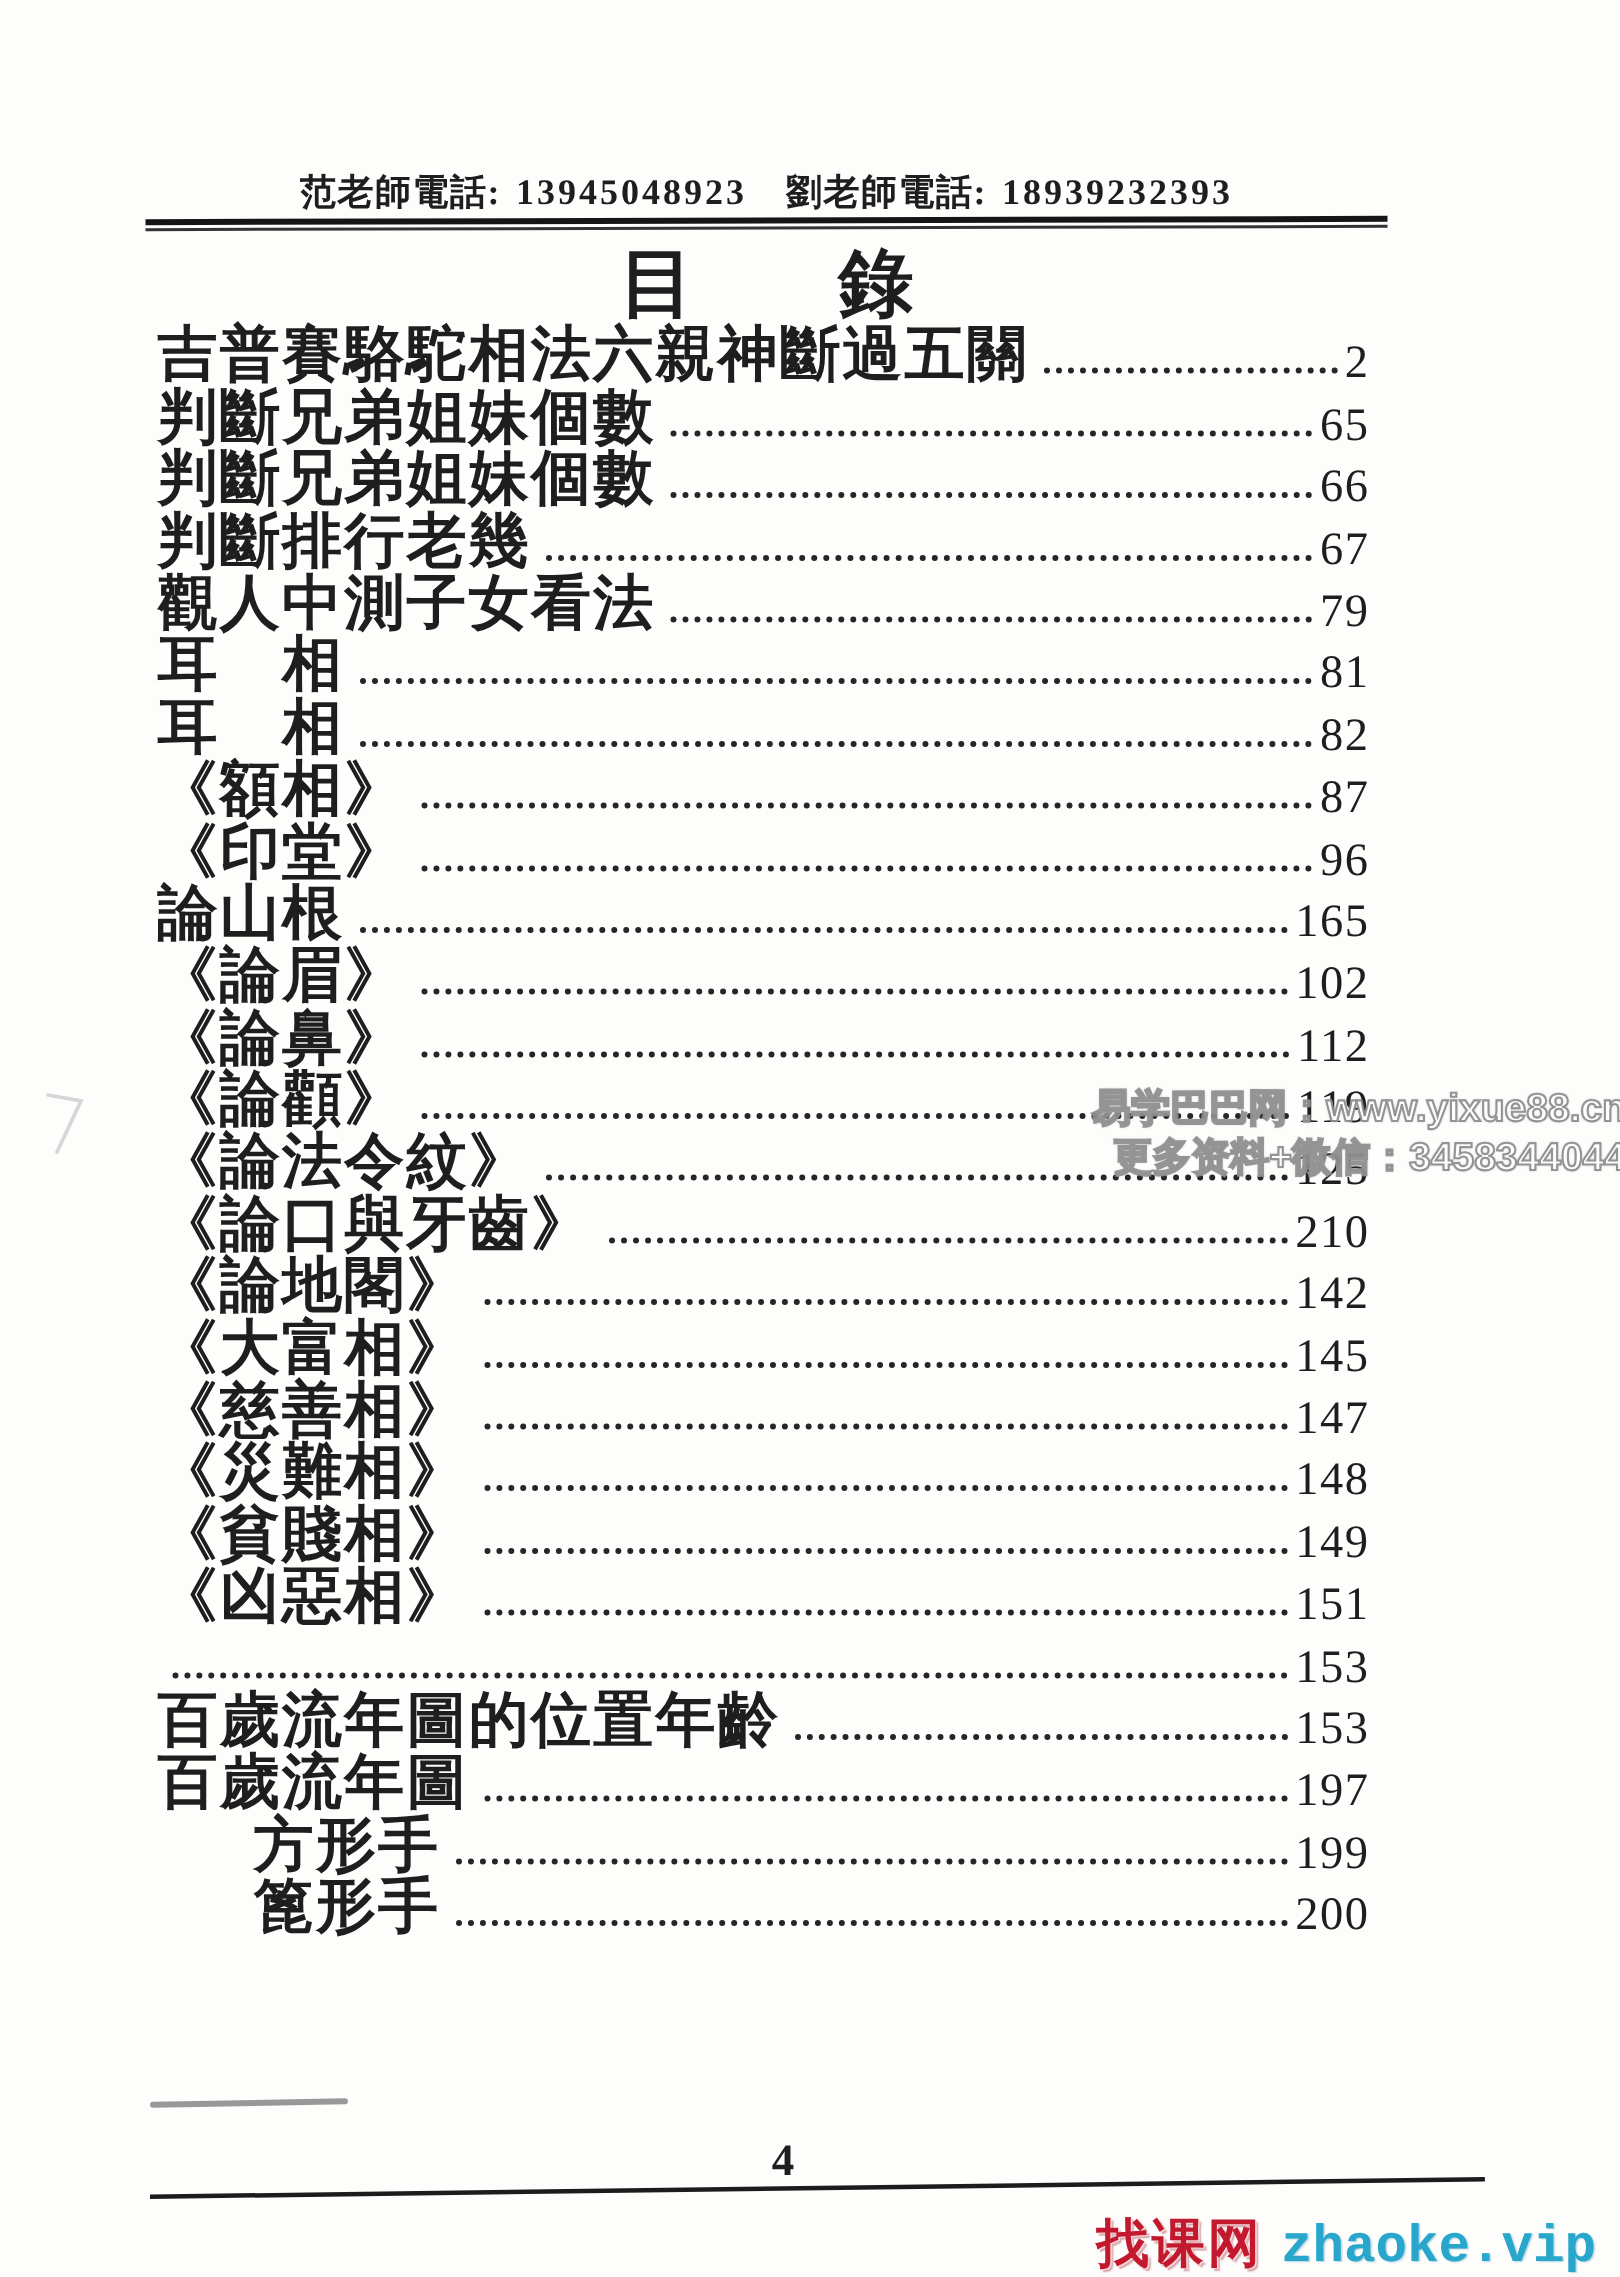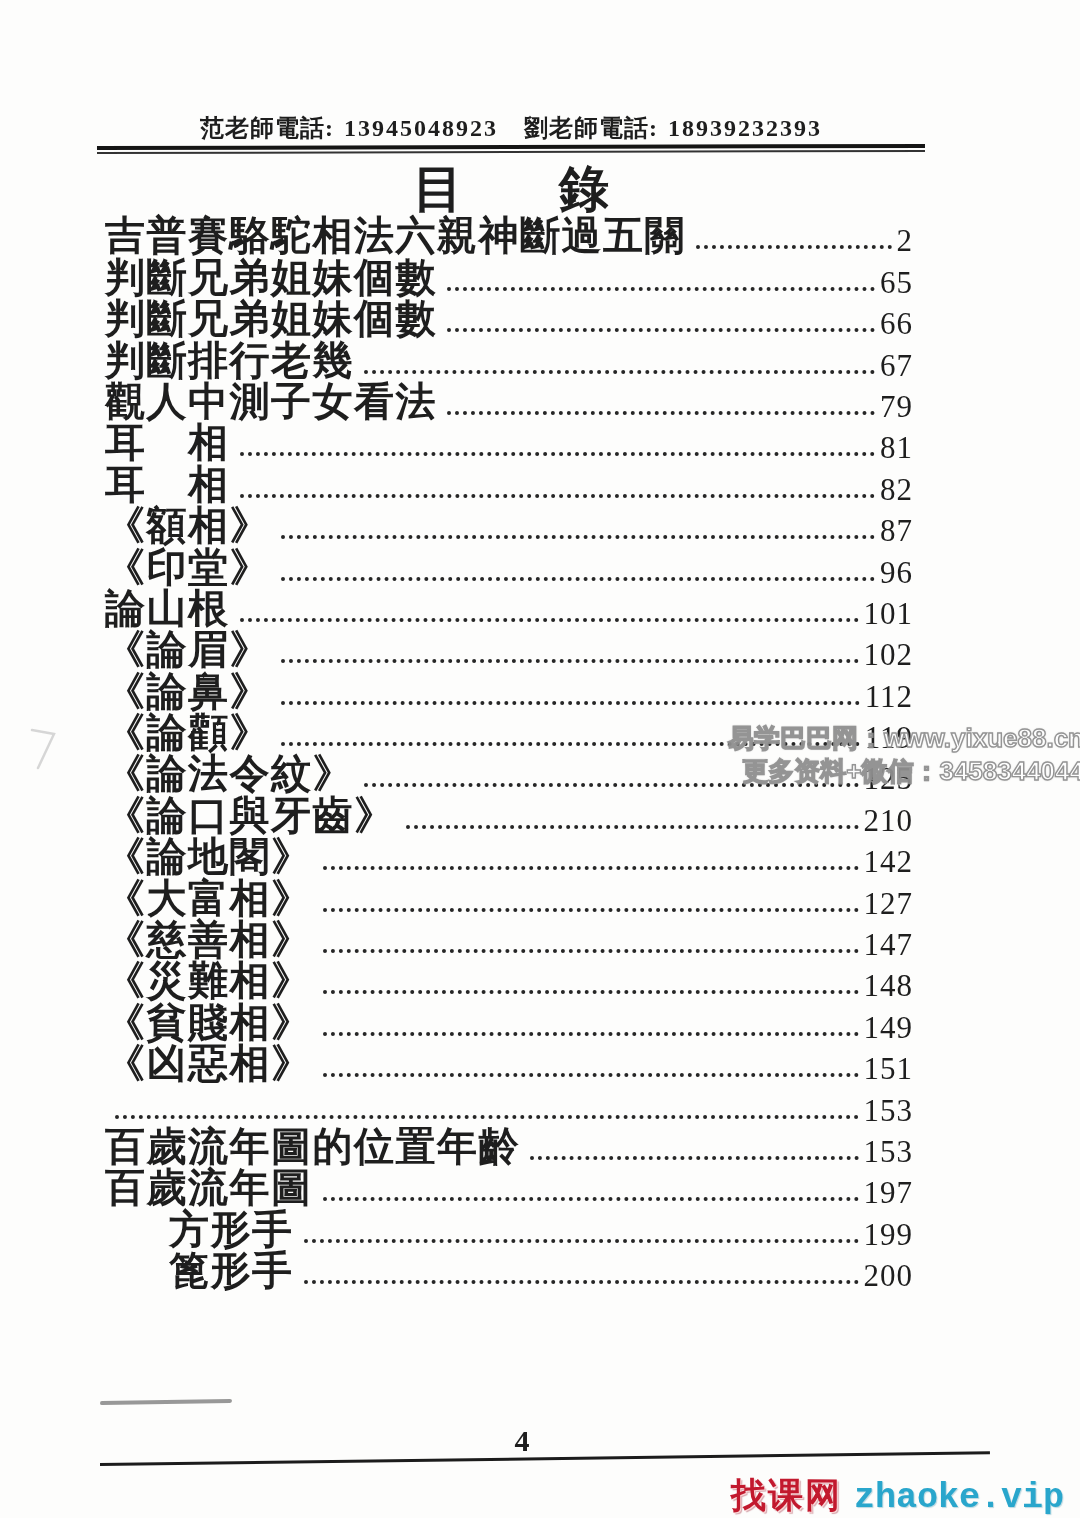--- a/index.html
+++ b/index.html
@@ -149,21 +149,21 @@
     <span class="toc-page">87</span>
   </div>
       <div class="toc-row">
     <span class="toc-label">《印堂》</span>
     <span class="toc-leader"></span>
     <span class="toc-page">96</span>
   </div>
       <div class="toc-row">
     <span class="toc-label">論山根</span>
     <span class="toc-leader"></span>
-    <span class="toc-page">101</span>
+    <span class="toc-page">165</span>
   </div>
       <div class="toc-row">
     <span class="toc-label">《論眉》</span>
     <span class="toc-leader"></span>
     <span class="toc-page">102</span>
   </div>
       <div class="toc-row">
     <span class="toc-label">《論鼻》</span>
     <span class="toc-leader"></span>
     <span class="toc-page">112</span>
@@ -184,21 +184,21 @@
     <span class="toc-page">210</span>
   </div>
       <div class="toc-row">
     <span class="toc-label">《論地閣》</span>
     <span class="toc-leader"></span>
     <span class="toc-page">142</span>
   </div>
       <div class="toc-row">
     <span class="toc-label">《大富相》</span>
     <span class="toc-leader"></span>
-    <span class="toc-page">127</span>
+    <span class="toc-page">145</span>
   </div>
       <div class="toc-row">
     <span class="toc-label">《慈善相》</span>
     <span class="toc-leader"></span>
     <span class="toc-page">147</span>
   </div>
       <div class="toc-row">
     <span class="toc-label">《災難相》</span>
     <span class="toc-leader"></span>
     <span class="toc-page">148</span>

